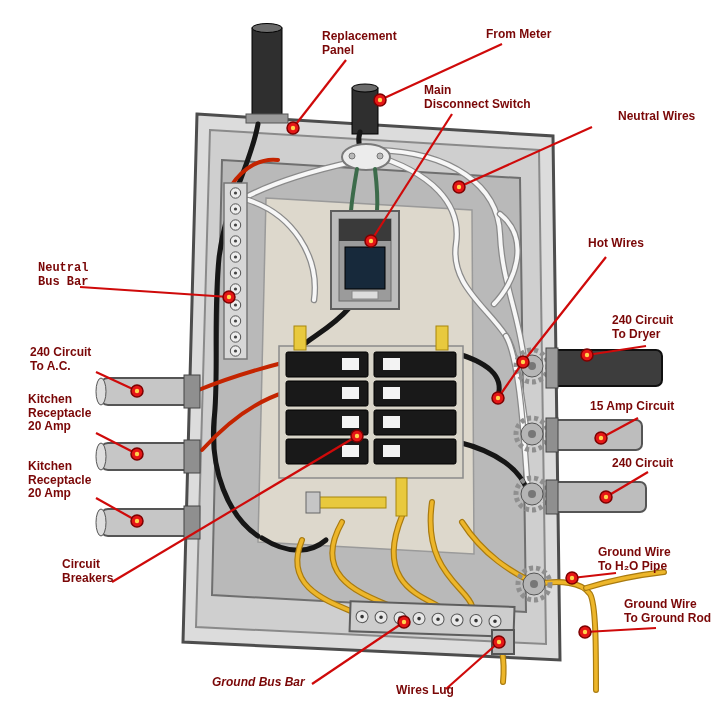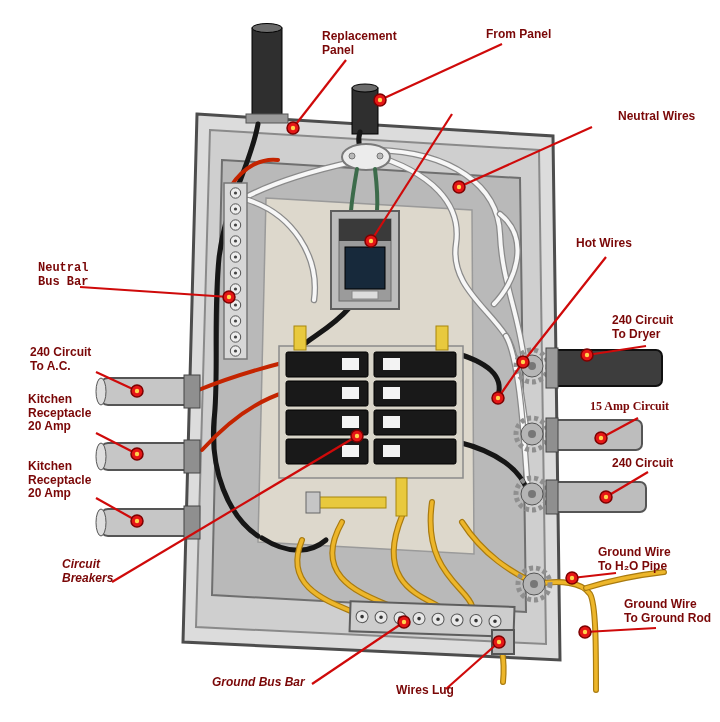--- a/index.html
+++ b/index.html
@@ -259,39 +259,41 @@
       <use href="#dot" x="137" y="454"></use>
       <use href="#dot" x="137" y="521"></use>
       <use href="#dot" x="357" y="436"></use>
       <use href="#dot" x="404" y="622"></use>
       <use href="#dot" x="499" y="642"></use>
     </g>
   </svg>
 
   <div class="label" style="left:322px;top:30px;">Replacement
 Panel</div>
-  <div class="label" style="left:486px;top:28px;">From Panel</div>
+  <div class="label" style="left:486px;top:28px;">From Meter</div>
+  <div class="label" style="left:424px;top:84px;">Main
+Disconnect Switch</div>
   <div class="label" style="left:574px;top:110px;padding-left:44px;">Neutral Wires</div>
   <div class="label" style="left:38px;top:262px;font-family:Liberation Mono, monospace;">Neutral
 Bus Bar</div>
-  <div class="label" style="left:576px;top:237px;">Hot Wires</div>
+  <div class="label" style="left:588px;top:237px;">Hot Wires</div>
   <div class="label" style="left:612px;top:314px;">240 Circuit
 To Dryer</div>
-  <div class="label" style="left:590px;top:400px;font-family:Liberation Serif, serif;">15 Amp Circuit</div>
+  <div class="label" style="left:590px;top:400px;">15 Amp Circuit</div>
   <div class="label" style="left:612px;top:457px;">240 Circuit</div>
   <div class="label" style="left:598px;top:546px;">Ground Wire
 To H₂O Pipe</div>
   <div class="label" style="left:624px;top:598px;">Ground Wire
 To Ground Rod</div>
   <div class="label" style="left:30px;top:346px;">240 Circuit
 To A.C.</div>
   <div class="label" style="left:28px;top:393px;">Kitchen
 Receptacle
 20 Amp</div>
   <div class="label" style="left:28px;top:460px;">Kitchen
 Receptacle
 20 Amp</div>
-  <div class="label" style="left:62px;top:558px;font-style:italic;">Circuit
+  <div class="label" style="left:62px;top:558px;">Circuit
 Breakers</div>
   <div class="label" style="left:212px;top:676px;font-style:italic;">Ground Bus Bar</div>
   <div class="label" style="left:396px;top:684px;">Wires Lug</div>
 
 </div>
 
 </body></html>

